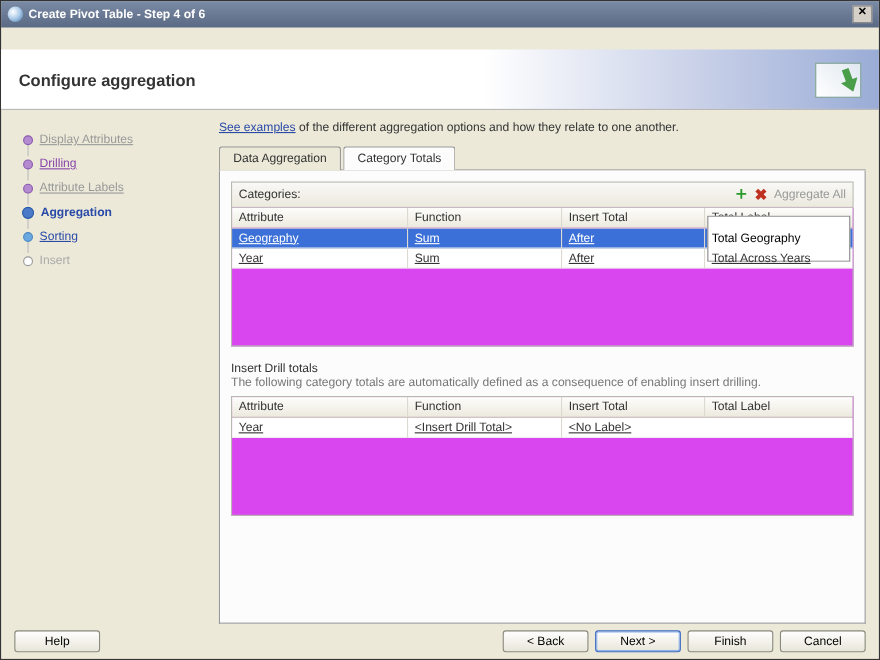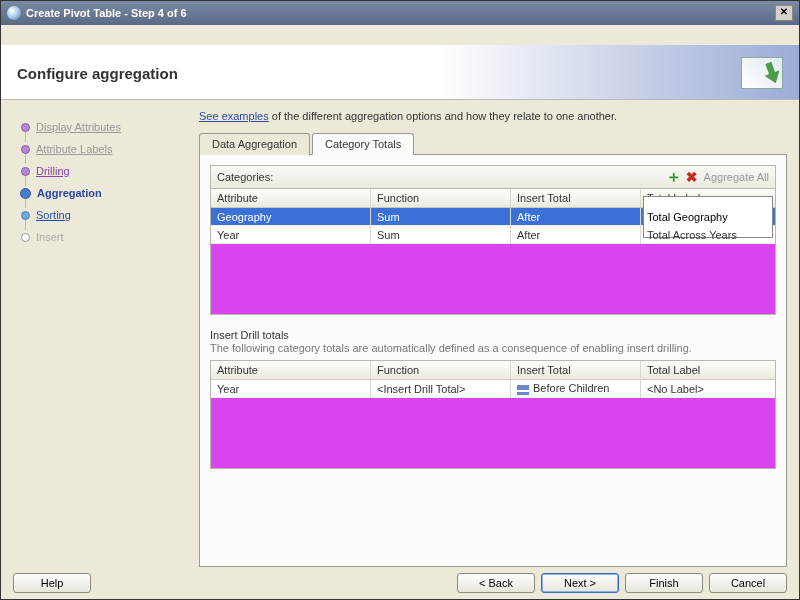--- a/index.html
+++ b/index.html
@@ -43,21 +43,21 @@
 .grid-head { display: flex; background: linear-gradient(to bottom, #fdfdfb, #eceade); border-bottom: 1px solid #cac8bc; }
 .grid-head .col, .grid-row .col { padding: 3px 6px; font-size: 11px; border-right: 1px solid #dcdad0; }
 .grid-head .col { color: #333; }
 .col.c1 { width: 160px; }
 .col.c2 { width: 140px; }
 .col.c3 { width: 130px; }
 .col.c4 { flex: 1; border-right: none; }
 .grid-body { background: #fff; }
 .grid-row { display: flex; border-bottom: 1px solid #f0f0ec; height: 18px; align-items: center; }
 .grid-row.selected { background: #3a70d8; color: #fff; }
-.grid-row .col { white-space: nowrap; overflow: hidden; }
+.grid-row .col { white-space: nowrap; overflow: hidden; text-decoration: underline; }
 .edit-cell { background: #fff; color: #000; border: 1px solid #888; padding: 14px 3px; width: 100%; font-size: 11px; font-family: inherit; }
 .filler { flex: 1; min-height: 70px; }
 .drill-section { margin-top: 14px; }
 .drill-title { font-size: 11px; color: #333; margin-bottom: 1px; }
 .drill-desc { font-size: 11px; color: #777; margin-bottom: 6px; }
 .before-icon { display: inline-block; width: 12px; height: 10px; vertical-align: middle; margin-right: 4px; background: linear-gradient(to bottom, #6a8ac8 33%, transparent 33%, transparent 66%, #6a8ac8 66%); position: relative; }
 .before-icon::before { content: ""; position: absolute; left: 0; top: 3px; width: 12px; height: 2px; background: #6a8ac8; }
 .footer { padding: 6px 12px; display: flex; align-items: center; justify-content: space-between; border-top: 0; }
 .footer-right { display: flex; gap: 6px; }
 button.btn { font-family: inherit; font-size: 11px; padding: 3px 0; width: 78px; background: linear-gradient(to bottom, #fefefe, #e8e6da); border: 1px solid #8a8a80; border-radius: 3px; cursor: pointer; }
@@ -83,26 +83,26 @@
 
   <div class="body-area">
     <div class="sidebar">
       <div class="step">
         <div class="step-dot done"></div>
         <span class="step-label visited">Display Attributes</span>
       </div>
       <div class="step">
         <div class="step-connector"></div>
         <div class="step-dot done"></div>
+        <span class="step-label visited drilling">Drilling</span>
+      </div>
+      <div class="step">
+        <div class="step-connector"></div>
+        <div class="step-dot done"></div>
         <span class="step-label visited">Attribute Labels</span>
-      </div>
-      <div class="step">
-        <div class="step-connector"></div>
-        <div class="step-dot done"></div>
-        <span class="step-label visited drilling">Drilling</span>
       </div>
       <div class="step">
         <div class="step-connector"></div>
         <div class="step-dot current"></div>
         <span class="step-label current">Aggregation</span>
       </div>
       <div class="step">
         <div class="step-connector"></div>
         <div class="step-dot next"></div>
         <span class="step-label pending">Sorting</span>
@@ -169,21 +169,20 @@
             <div class="grid-head">
               <div class="col c1">Attribute</div>
               <div class="col c2">Function</div>
               <div class="col c3">Insert Total</div>
               <div class="col c4">Total Label</div>
             </div>
             <div class="grid-body">
               <div class="grid-row">
                 <div class="col c1">Year</div>
                 <div class="col c2">&lt;Insert Drill Total&gt;</div>
-                <div class="col c3"><span class="before-icon"></span><span>Before Children</span></div>
                 <div class="col c4">&lt;No Label&gt;</div>
               </div>
             </div>
             <div class="filler" style="min-height:70px;"></div>
           </div>
         </div>
 
       </div>
     </div>
   </div>

